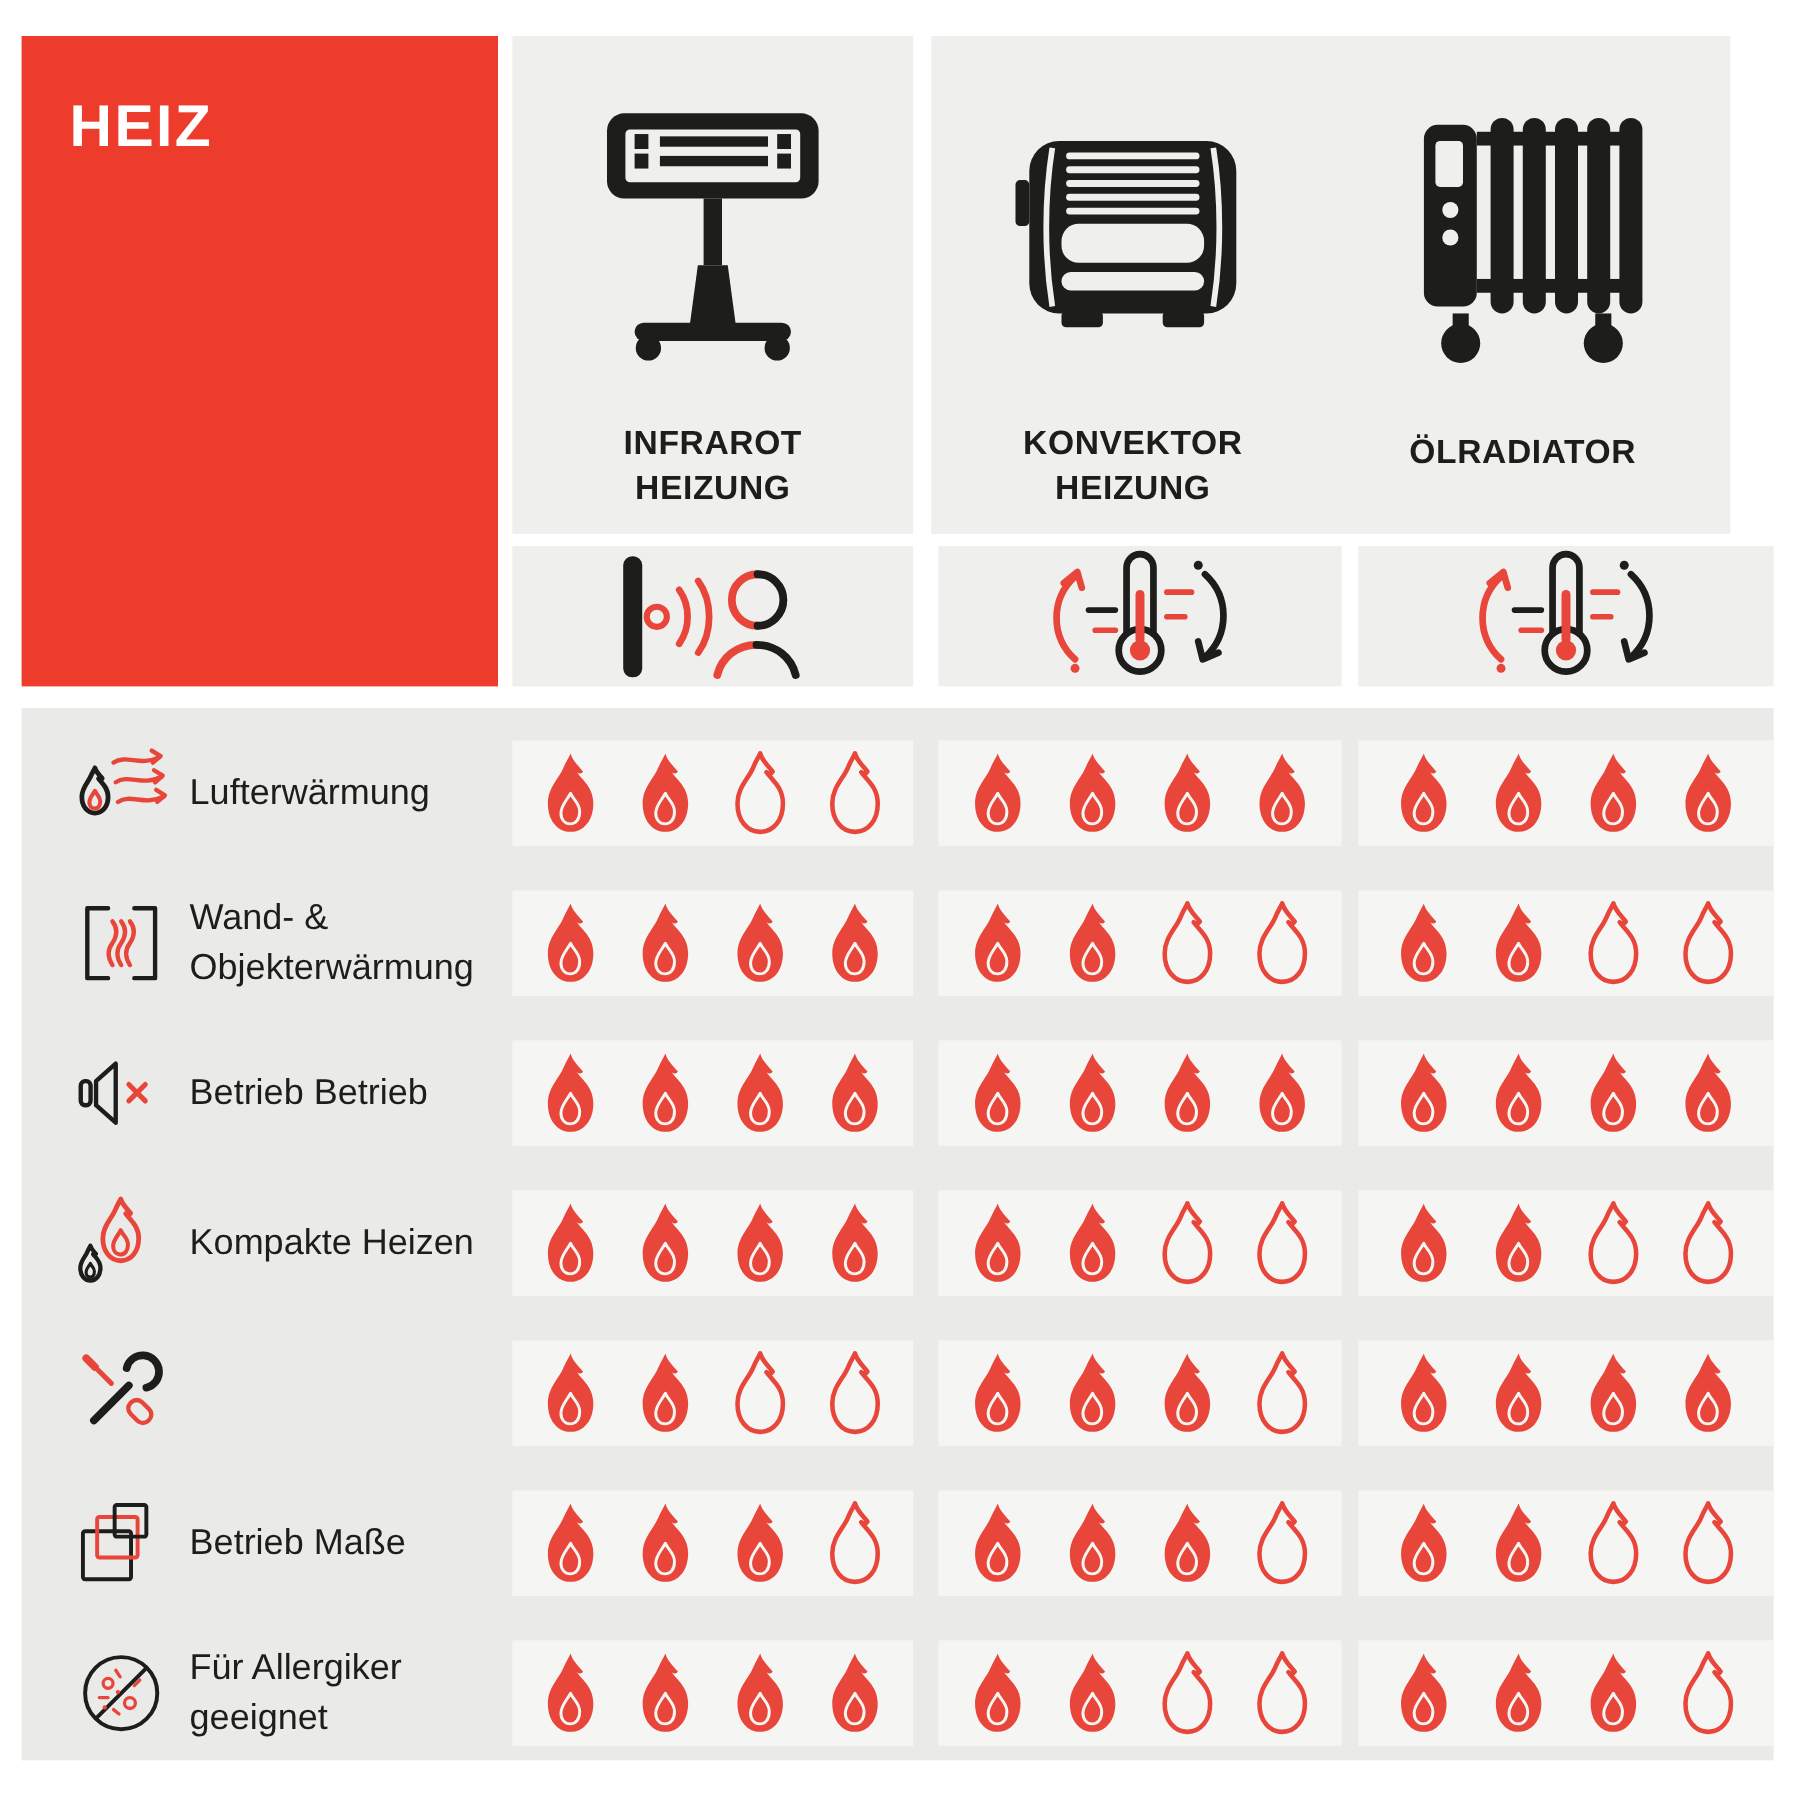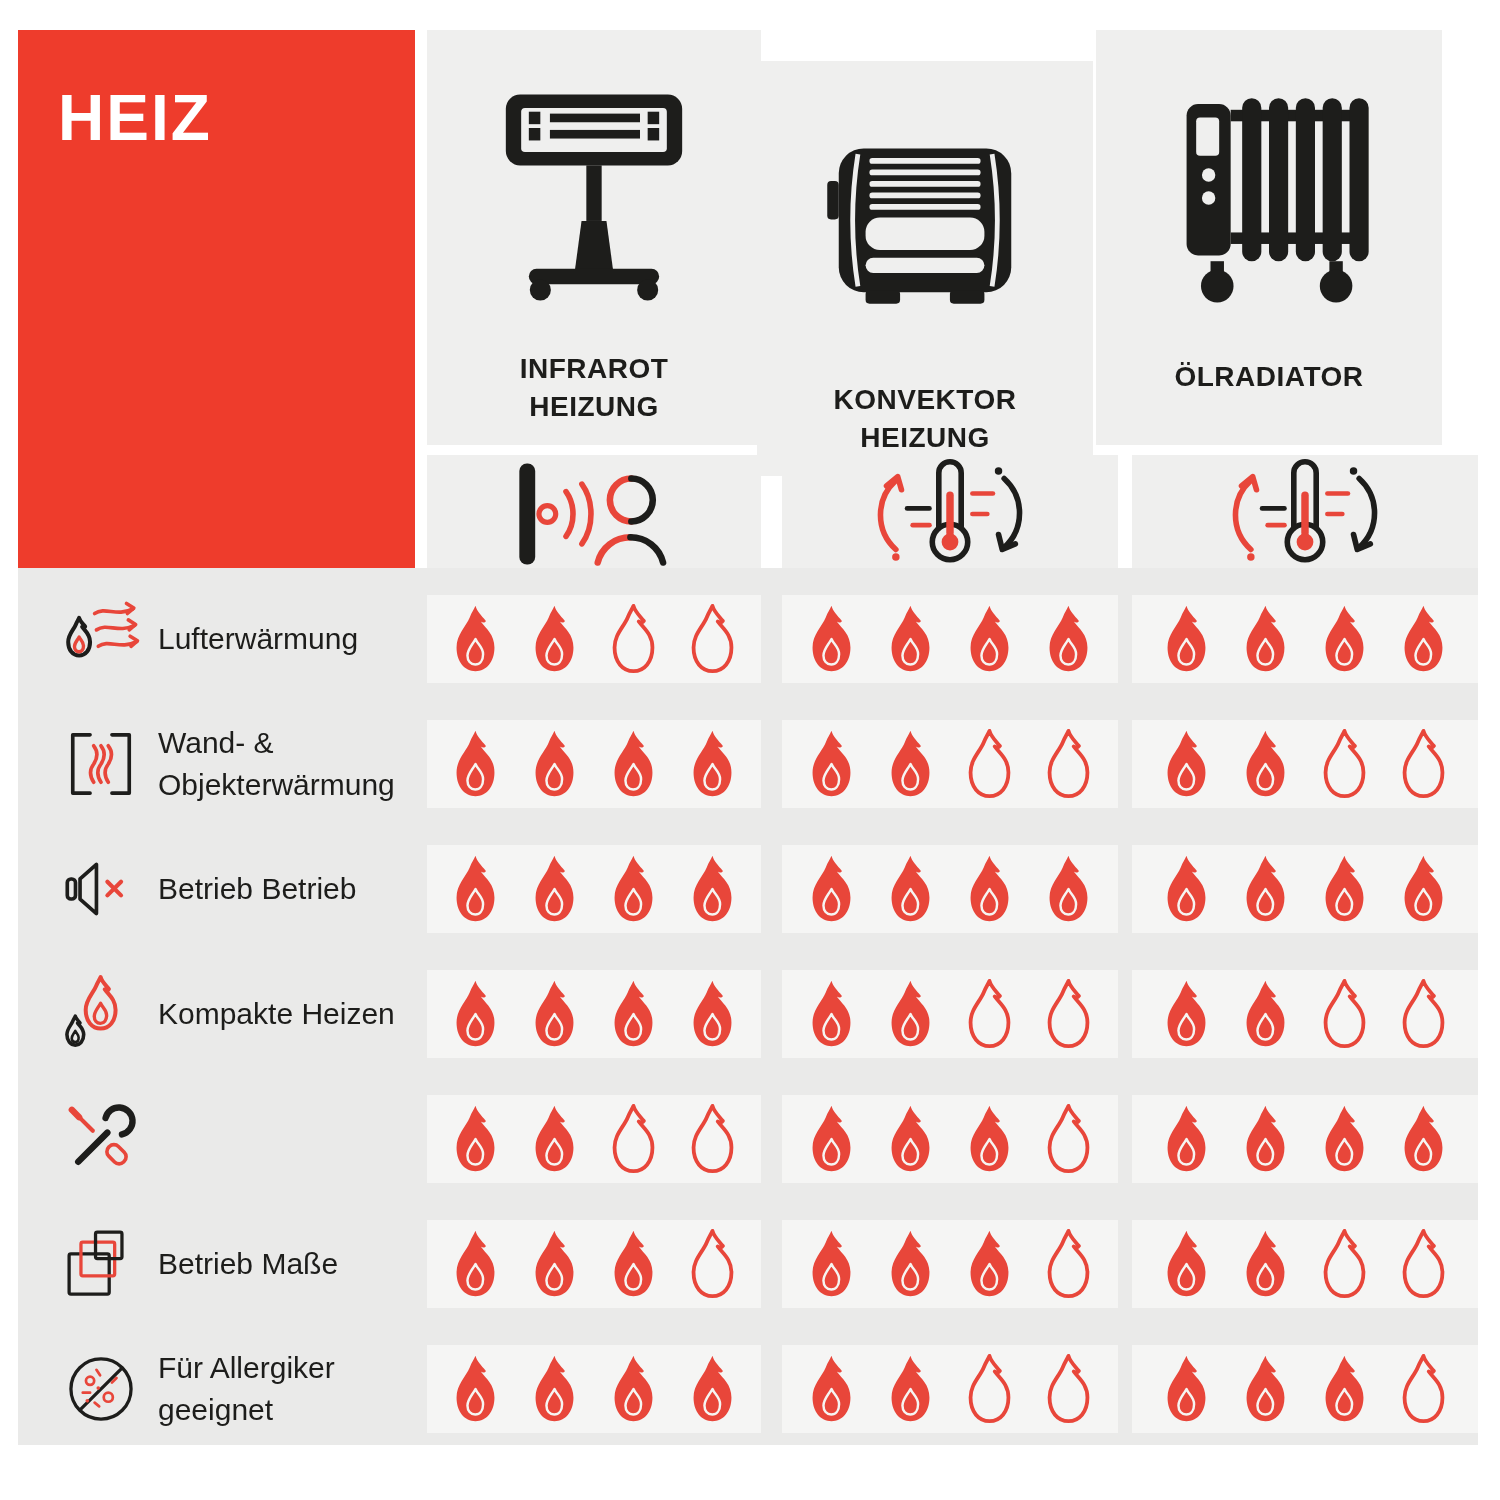--- a/index.html
+++ b/index.html
@@ -3,41 +3,41 @@
 <meta charset="utf-8">
 <style>
   html,body{margin:0;padding:0;background:#fff;}
   #page{position:relative;width:1500px;height:1500px;background:var(--page,#fff);
         font-family:"Liberation Sans",sans-serif;overflow:hidden;}
   .abs{position:absolute;}
 
   
   #title-box{left:18px;top:30px;width:397px;height:542px;background:var(--accent,#EE3C2C);}
   #title{position:absolute;left:40px;top:40px;color:#fff;font-weight:bold;
-         font-size:64px;line-height:1.5;letter-spacing:2px;}
+         font-size:49px;line-height:1.5;letter-spacing:2px;}
 
   
   .col-panel{top:30px;height:415px;background:var(--panel,#EFEFEE);}
   #col1{left:427px;width:334px;}
-  #col2{left:757px;width:336px;margin-top:31px;}
+  #col2{left:776px;width:336px;}
   #col3{left:1096px;width:346px;}
   .device-icon{position:absolute;top:42px;left:50%;transform:translateX(-50%);}
   .col-title{position:absolute;bottom:18px;width:100%;text-align:center;font-weight:bold;
              font-size:28px;line-height:1.38;letter-spacing:.5px;color:var(--ink,#1D1D1B);}
   .col-title.single{padding-bottom:30px;}
 
   
   .principle-panel{top:455px;height:117px;background:var(--panel,#EFEFEE);
                    display:flex;align-items:center;justify-content:center;}
   #pp1{left:427px;width:334px;}
   #pp2{left:782px;width:336px;}
   #pp3{left:1132px;width:346px;}
 
   
-  #table{left:18px;top:568px;width:1460px;height:877px;background:var(--tablebg,#EAEAE9);}
+  #table{left:18px;top:590px;width:1460px;height:877px;background:var(--tablebg,#EAEAE9);}
   #rows{padding-top:27px;}
   .row{position:relative;height:88px;margin-bottom:37px;}
   .row-icon{position:absolute;left:42px;top:3px;width:82px;height:82px;}
   .row-label{position:absolute;left:140px;top:50%;transform:translateY(-50%);
              font-size:30px;line-height:1.4;color:var(--ink,#1D1D1B);}
   .cell{position:absolute;top:0;height:88px;background:var(--cell,#F5F5F4);
         display:flex;align-items:center;justify-content:center;gap:22px;}
   .cell-1{left:409px;width:334px;}
   .cell-2{left:764px;width:336px;}
   .cell-3{left:1114px;width:346px;}

